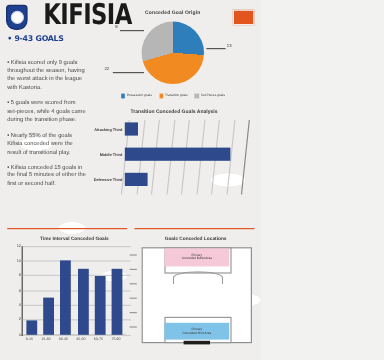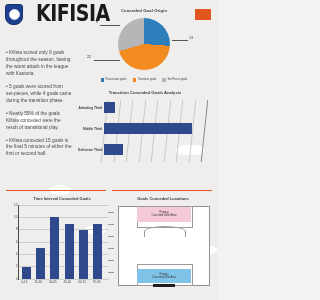--- a/index.html
+++ b/index.html
@@ -100,20 +100,21 @@
 
   <div class="hdr">
     <div class="crest">
         <i></i>
       </div>
     <div class="club">KIFISIA</div>
   </div>
   <div class="orange-sq"></div>
 
   <div class="bullets">
+    <div class="blt">•&nbsp;<b>9-43 GOALS</b></div>
   </div>
 
   <div class="notes">
     <div class="note">• Kifisia scored only 9 goals throughout the season, having the worst attack in the league with Kastoria.</div>
     <div class="note">• 5 goals were scored from set-pieces, while 4 goals came during the transition phase.</div>
     <div class="note">• Nearly 55% of the goals Kifisia conceded were the result of transitional play.</div>
     <div class="note">• Kifisia conceded 15 goals in the final 5 minutes of either the first or second half.</div>
   </div>
 
   <div class="pie-wrap">

